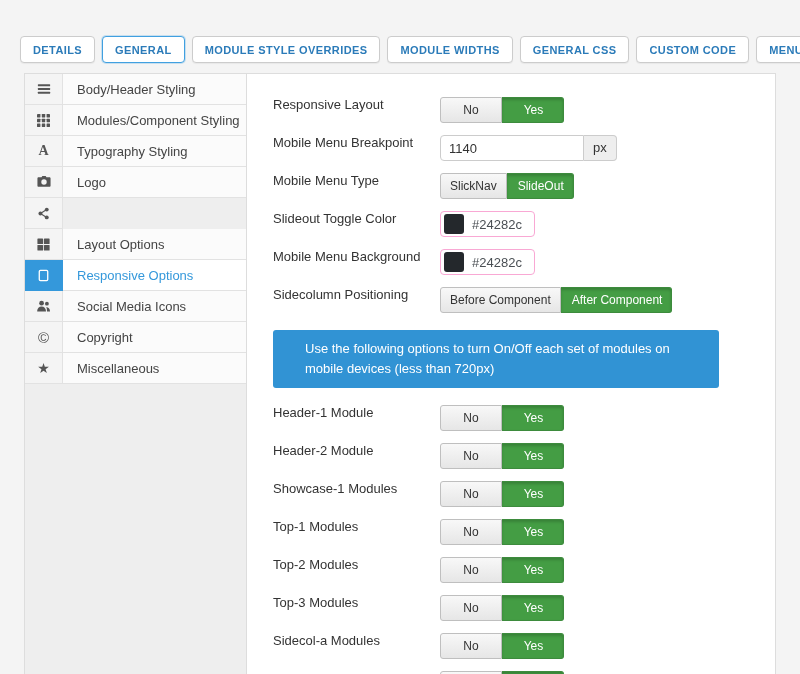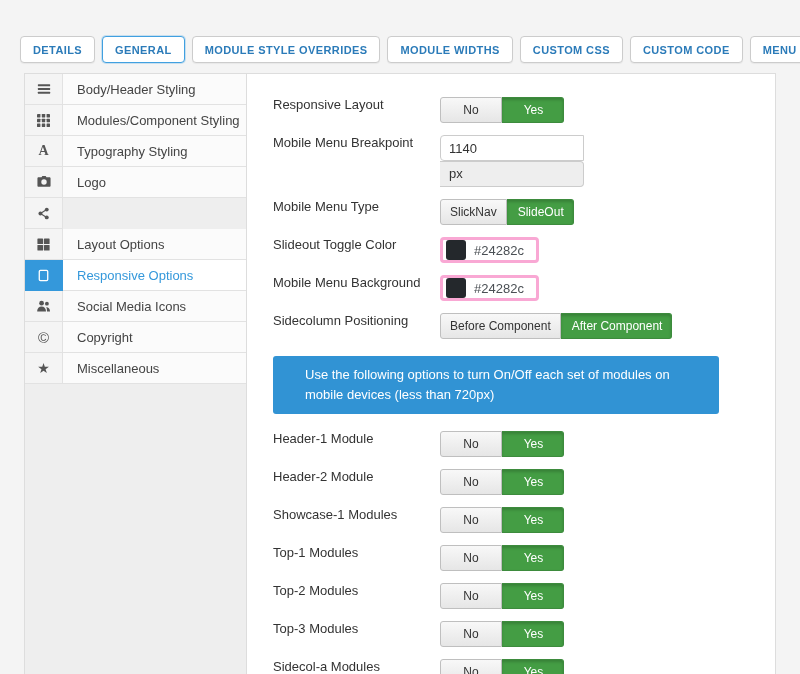--- a/index.html
+++ b/index.html
@@ -59,35 +59,35 @@
     border:1px solid #bfbfbf; color:#333; white-space:nowrap;
   }
   .btn:first-child { border-radius:3px 0 0 3px; }
   .btn:last-child  { border-radius:0 3px 3px 0; border-left:none; }
   .btn.on {
     background:#449d44; border-color:#3d8b3d; color:#fff;
     box-shadow:inset 0 2px 3px rgba(0,0,0,.18);
     padding-left:11px;
   }
 
-  .input-group { display:inline-flex;flex-direction:column; }
+  .input-group { display:inline-flex; }
   .text-input {
     width:144px; height:26px; border:1px solid #ccc; border-radius:4px 0 0 4px;
     padding:0 8px; font-family:"Liberation Sans",sans-serif; font-size:13px; color:#333;
     outline:none;
   }
   .addon {
     height:26px; line-height:24px; padding:0 9px;
     background:#eee; border:1px solid #ccc; border-left:none;
     border-radius:0 4px 4px 0; color:#333;
   }
 
   .color-field {
     display:inline-flex; align-items:center; gap:8px;
-    border:3px solid #f9a8d4; border-radius:4px; background:#fff;
+    border:1px solid #f9a8d4; border-radius:4px; background:#fff;
     height:26px; padding:0 12px 0 3px; cursor:pointer;
   }
   .swatch { width:20px; height:20px; border-radius:3px; }
   .color-text { color:#4a4f54; }
 
   .info-box {
     background:#3193d4; color:#fff; border-radius:3px;
     padding:9px 32px; line-height:1.55; margin:17px 0 17px;
   }
 
@@ -95,21 +95,21 @@
   .glyph { font-size:14px; line-height:1; }
 </style>
 </head>
 <body>
 
 <div class="tabs" id="tabs">
     <div class="tab">DETAILS</div>
     <div class="tab active">GENERAL</div>
     <div class="tab">MODULE STYLE OVERRIDES</div>
     <div class="tab">MODULE WIDTHS</div>
-    <div class="tab">CUSTOM CSS</div>
+    <div class="tab">GENERAL CSS</div>
     <div class="tab">CUSTOM CODE</div>
     <div class="tab">MENU ASSIGNMENT</div>
   </div>
 
 <div class="card">
   <div class="sidebar" id="sidebar">
       <div class="side-item">
         <span class="icon-cell">
           <svg width="14" height="14" viewBox="0 0 16 16" fill="currentColor">
             <rect x="1" y="2.6" width="14" height="2.3" rx=".6"></rect>

